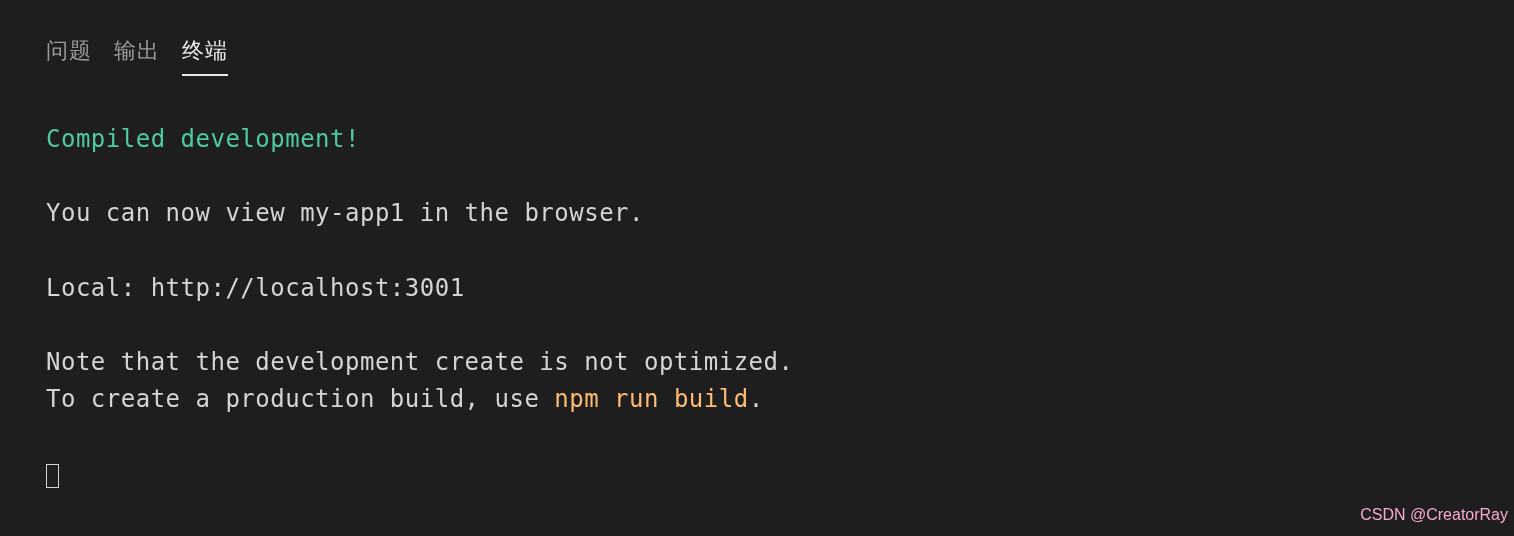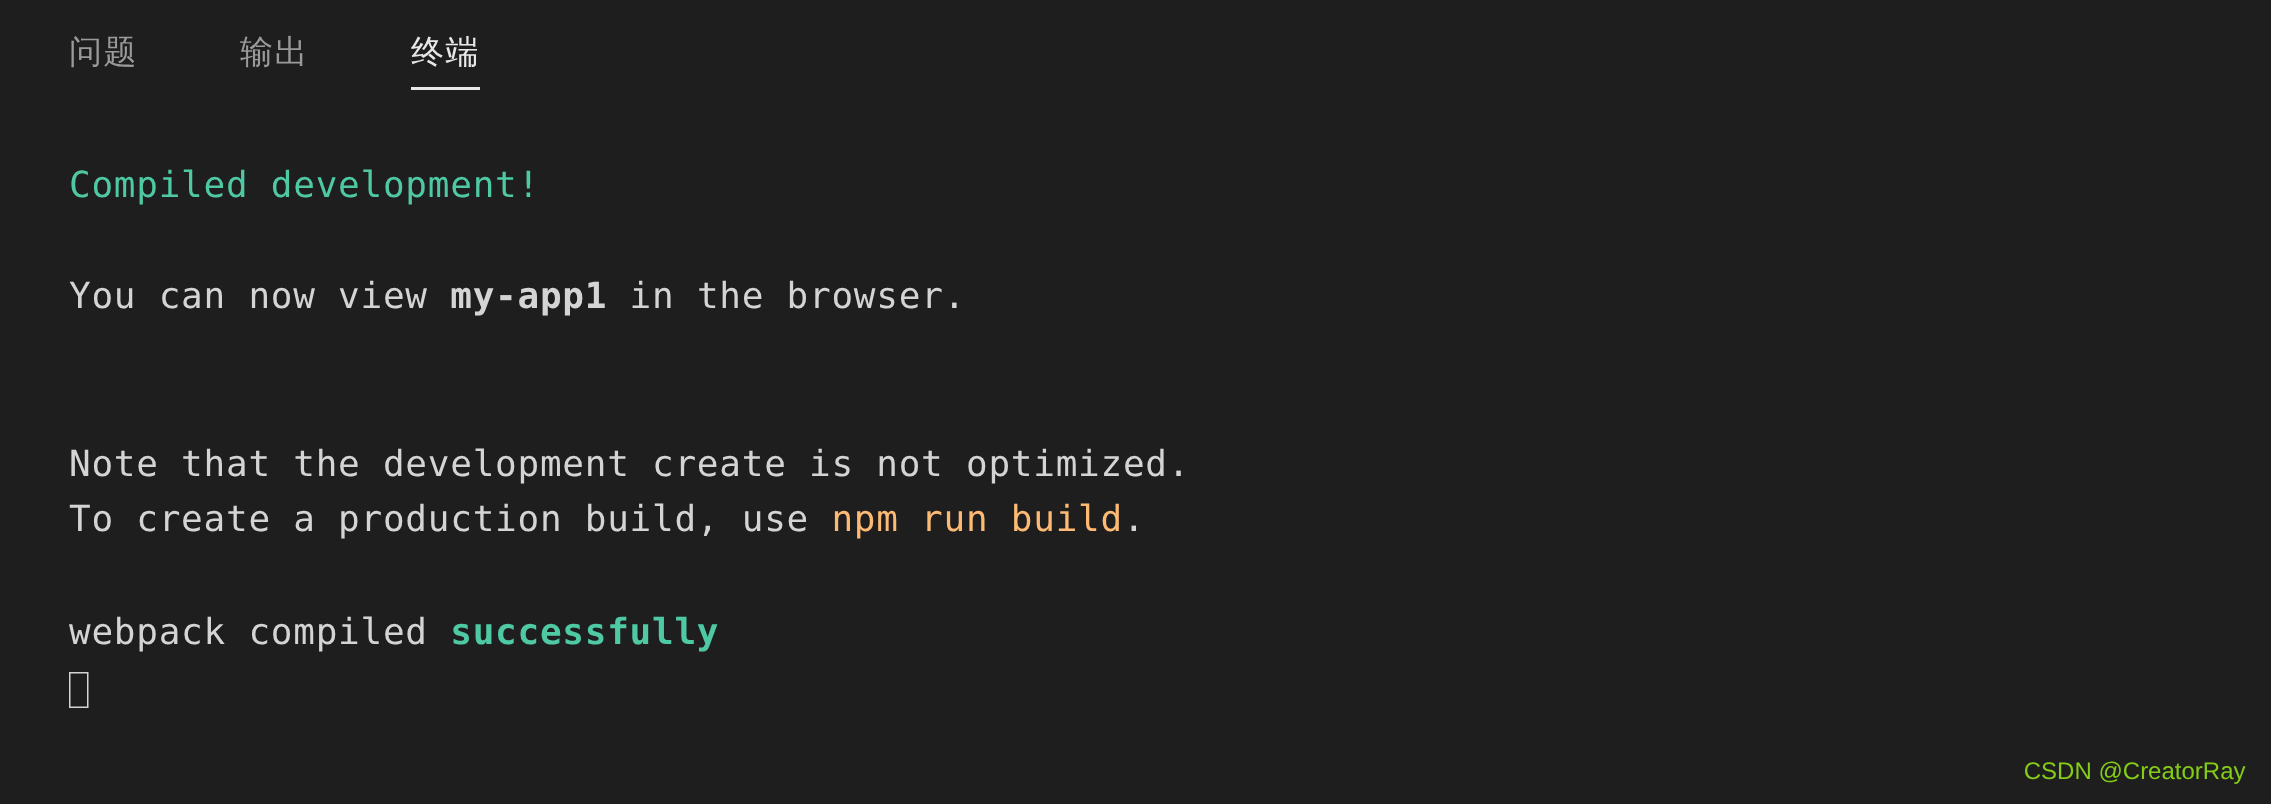--- a/index.html
+++ b/index.html
@@ -10,22 +10,22 @@
     body {
       background: #1e1e1e;
       font-family: "Helvetica Neue", "PingFang SC", "Microsoft YaHei", sans-serif;
       width: 1514px;
       height: 536px;
       overflow: hidden;
       position: relative;
     }
     .tabs {
       display: flex;
-      gap: 68px;
-      padding: 20px 46px 0;
+      gap: 22px;
+      padding: 36px 46px 0;
     }
     .tab {
       color: #9a9a9a;
       font-size: 22px;
       padding-bottom: 8px;
       cursor: pointer;
       letter-spacing: 1px;
     }
     .tab.active {
       color: #e8e8e8;
@@ -43,62 +43,62 @@
       color: #4ec9a4;
     }
     .success-green-bold {
       color: #4ec9a4;
       font-weight: bold;
     }
     .cyan {
       color: #fdba74;
     }
     .bold {
-      font-weight: bold;
+      font-weight: normal;
     }
     .blank-line {
       height: 1.55em;
     }
     .cursor-box {
       display: inline-block;
       width: 13px;
       height: 24px;
       border: 1px solid #d4d4d4;
       vertical-align: text-bottom;
     }
     .watermark {
       position: absolute;
       bottom: 12px;
-      right: 17px;
-      color: #84cc16;
+      right: 6px;
+      color: #f9a8d4;
       font-size: 16px;
       font-family: sans-serif;
     }
   </style>
 </head>
 <body>
 
 <div class="tabs">
   <div class="tab">问题</div>
   <div class="tab">输出</div>
   <div class="tab active">终端</div>
 </div>
 
 <div class="terminal-content">
   <div><span class="success-green">Compiled development!</span></div>
   <div class="blank-line"></div>
   <div>
     <span>You can now view </span><span class="bold">my-app1</span><span> in the browser.</span>
   </div>
   <div class="blank-line"></div>
+  <div>
+    <span>  </span><span class="bold">Local:</span><span>            </span><span>http://localhost:</span><span class="bold">3001</span>
+  </div>
   <div class="blank-line"></div>
   <div>Note that the development create is not optimized.</div>
   <div>
     <span>To create a production build, use </span><span class="cyan">npm run build</span><span>.</span>
   </div>
   <div class="blank-line"></div>
-  <div>
-    <span>webpack compiled </span><span class="success-green-bold">successfully</span>
-  </div>
   <div><span class="cursor-box"></span></div>
 </div>
 
 <div class="watermark">CSDN @CreatorRay</div>
 
 </body></html>

